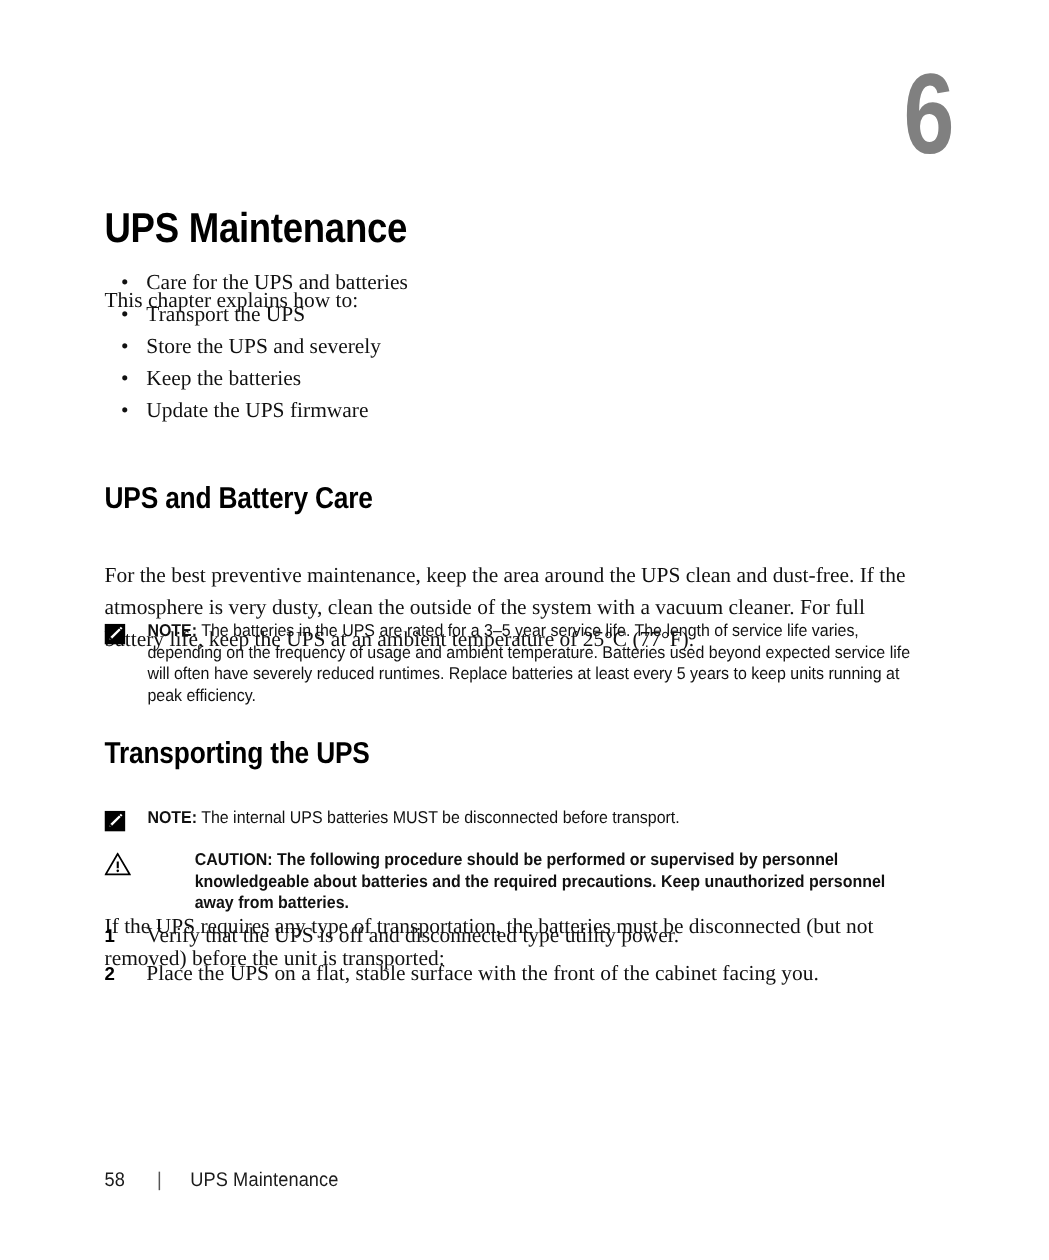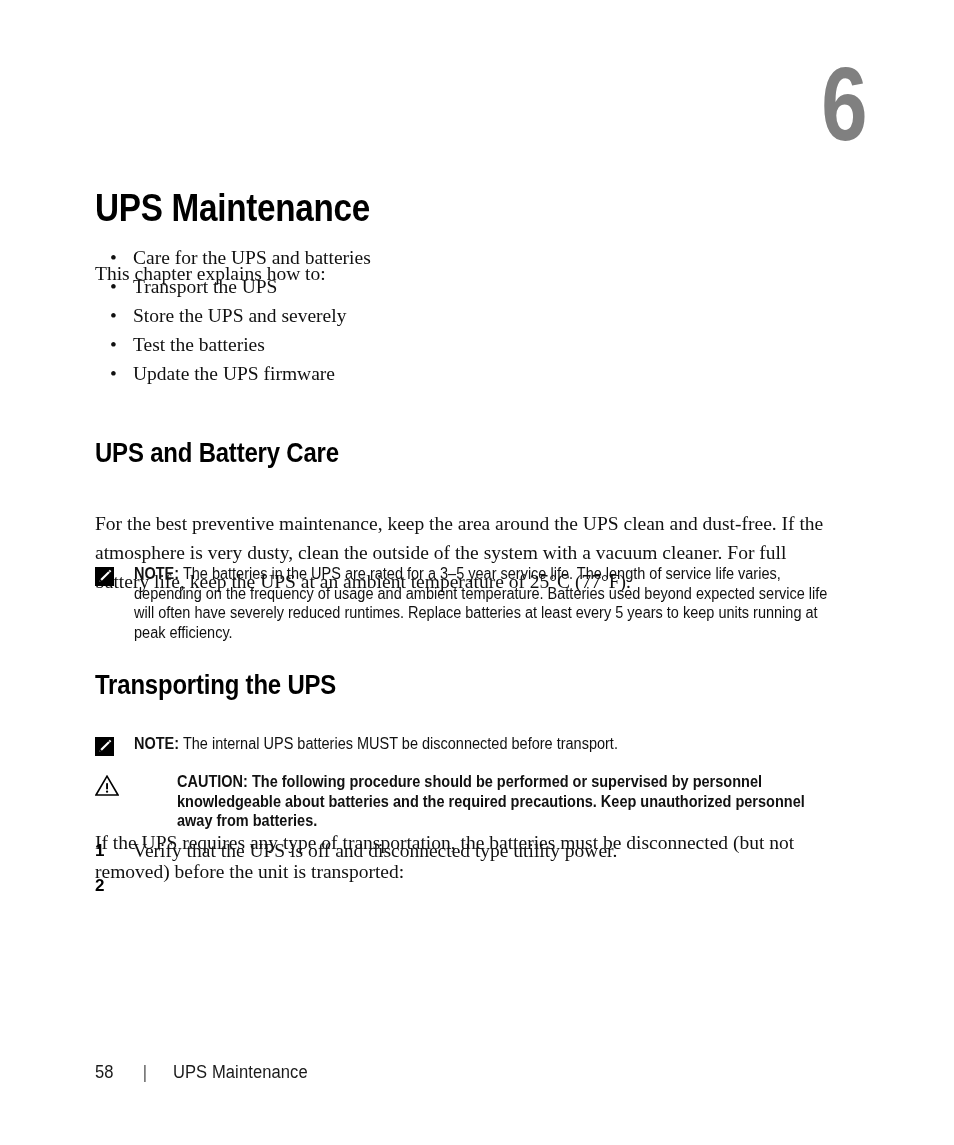--- a/index.html
+++ b/index.html
@@ -258,21 +258,21 @@
     <li>
       <span class="bullet-dot">•</span>
       <span>Transport the UPS</span>
     </li>
     <li>
       <span class="bullet-dot">•</span>
       <span>Store the UPS and severely</span>
     </li>
     <li>
       <span class="bullet-dot">•</span>
-      <span>Test the batteries</span>
+      <span>Keep the batteries</span>
     </li>
     <li>
       <span class="bullet-dot">•</span>
       <span>Update the UPS firmware</span>
     </li>
   </ul>
 
   <h2 class="section-heading heading-care">UPS and Battery Care</h2>
 
   <p class="body-text para-care">For the best preventive maintenance, keep the area around the UPS clean and dust-free. If the atmosphere is very dusty, clean the outside of the system with a vacuum cleaner. For full battery life, keep the UPS at an ambient temperature of 25°C (77°F).</p>
@@ -322,20 +322,21 @@
 
   <p class="body-text para-transport">If the UPS requires any type of transportation, the batteries must be disconnected (but not removed) before the unit is transported:</p>
 
   <ol class="steps">
     <li>
       <span class="step-num">1</span>
       <span>Verify that the UPS is off and disconnected type utility power.</span>
     </li>
     <li>
       <span class="step-num">2</span>
+      <span>Place the UPS on a flat, stable surface with the front of the cabinet facing you.</span>
     </li>
   </ol>
 
   <div class="footer">
     <span class="footer-page">58</span>
     <span class="footer-sep">|</span>
     <span class="footer-title">UPS Maintenance</span>
   </div>
 
 </div>

